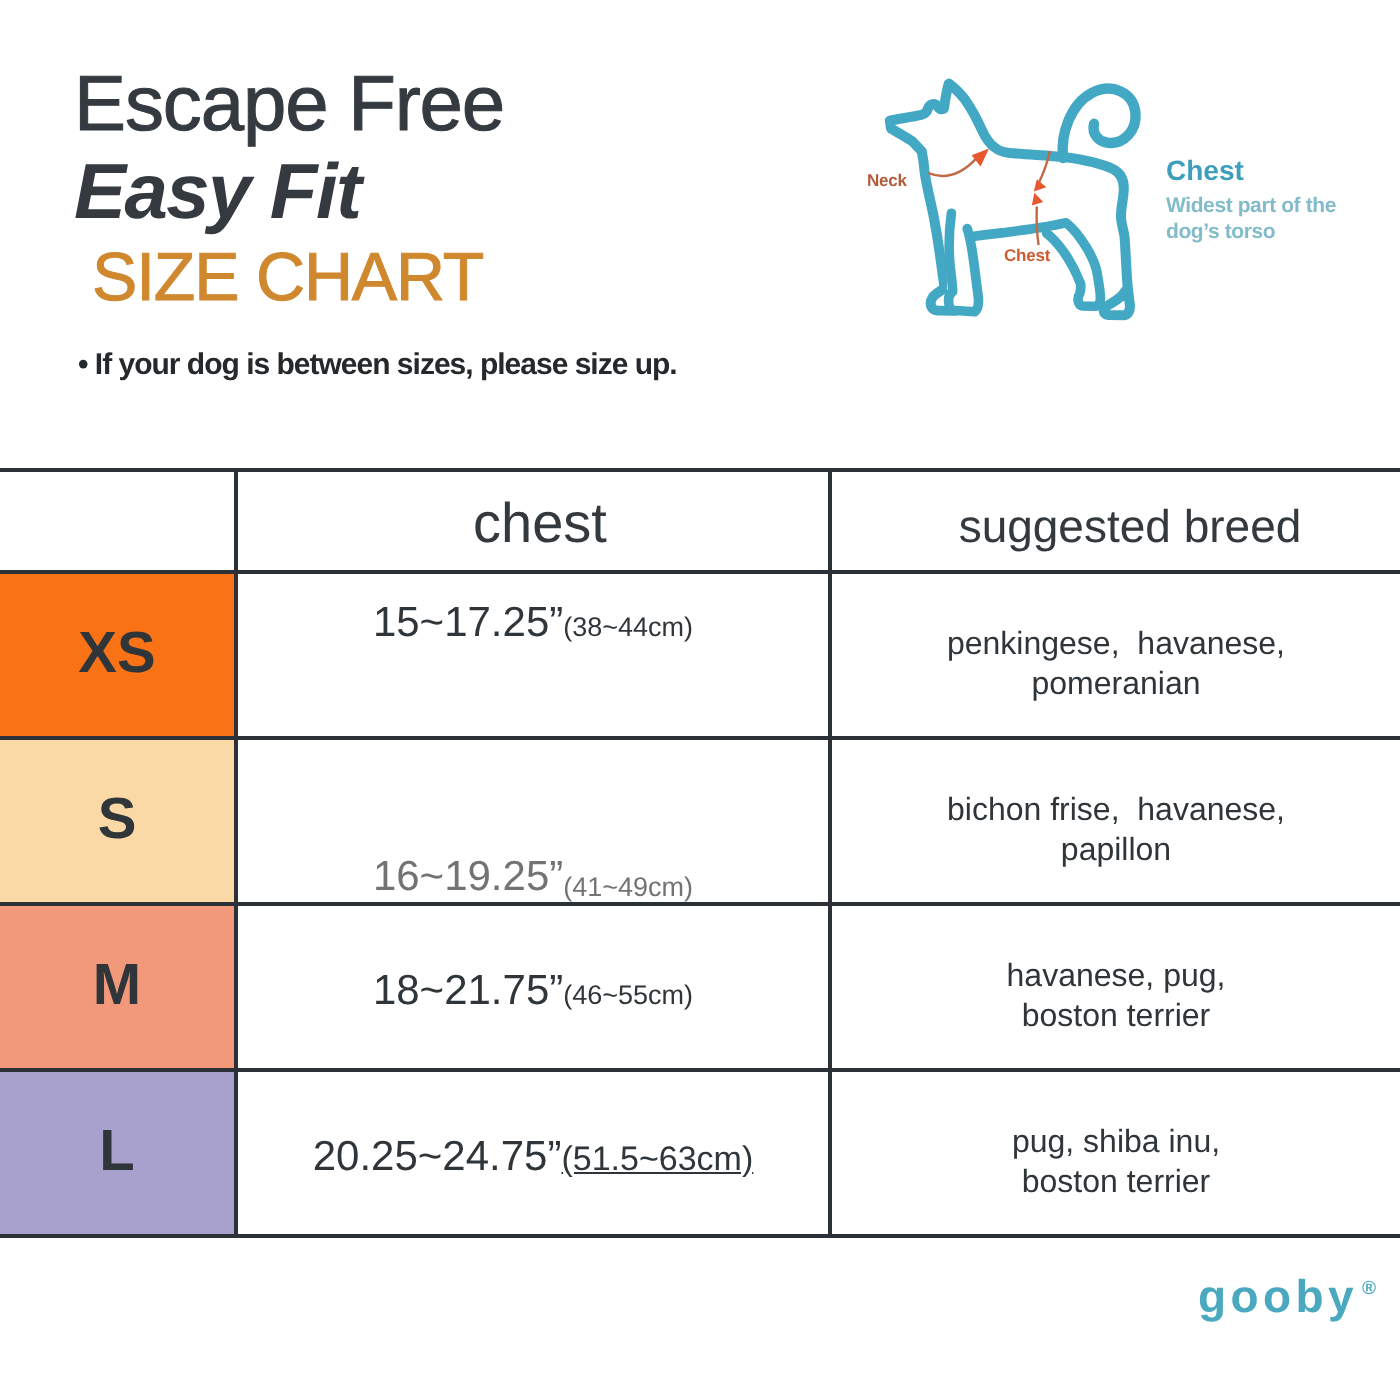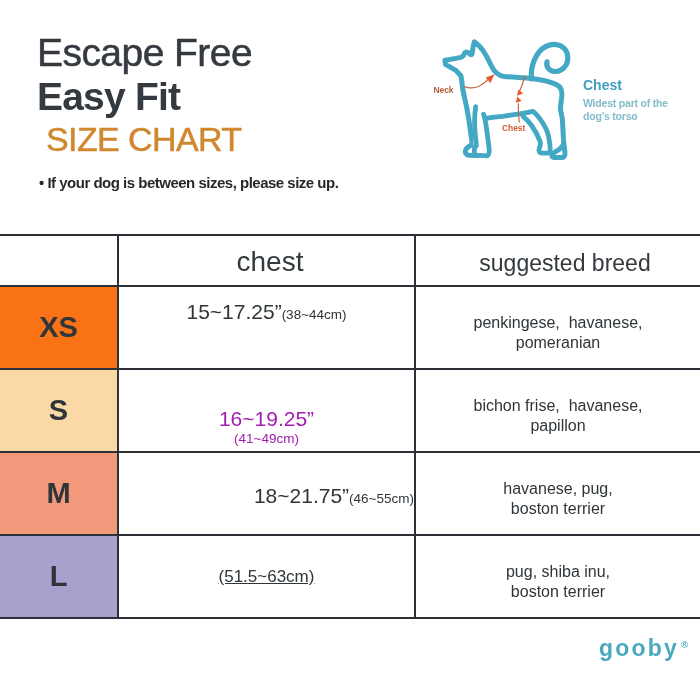--- a/index.html
+++ b/index.html
@@ -4,21 +4,21 @@
 <style>
   html,body{margin:0;padding:0;}
   body{width:700px;height:700px;background:#ffffff;font-family:"Liberation Sans",sans-serif;position:relative;overflow:hidden;}
   .abs{position:absolute;}
 </style>
 </head>
 <body>
 
 <div class="abs" style="left:37px;top:31px;font-size:39px;font-weight:500;color:#343a40;letter-spacing:-0.55px;-webkit-text-stroke:0.5px #343a40;">Escape Free</div>
 
-<div class="abs" style="left:37px;top:75px;font-size:39px;font-weight:700;color:#343a40;letter-spacing:-0.8px;">Easy Fit</div>
+<div class="abs" style="left:37px;top:75px;font-size:39px;font-weight:700;color:#343a40;letter-spacing:-0.8px;font-style:italic;">Easy Fit</div>
 
 <div class="abs" style="left:46px;top:120px;font-size:34px;font-weight:500;color:#d0882e;letter-spacing:-0.6px;-webkit-text-stroke:0.5px #d0882e;">SIZE CHART</div>
 
 <div class="abs" style="left:39px;top:174px;font-size:15px;font-weight:700;color:#26292c;letter-spacing:-0.5px;">• If your dog is between sizes, please size up.</div>
 
 <svg class="abs" style="left:432px;top:28px;" width="150" height="140" viewBox="0 0 150 140">
 
   <path d="M 99.5,51 C 98.2,38.5 103.6,23.8 114,18.4 C 124.2,13.2 134.6,18.4 135.7,28.2 C 136.7,37.2 129.8,44.4 122,43.4 C 116.9,42.7 113.9,38.7 115,33.9" fill="none" stroke="#42a8c4" stroke-width="5.2" stroke-linecap="round"></path>
 
   <path d="M 50.8,90.8 C 57,89.8 63,89 70,88.3 C 78,87.2 88,86 95,84.6 C 97.5,84.1 99.5,83.7 101,83.4 C 104.8,86.3 108.2,90.8 111.4,96 C 114.3,100.8 116.4,106 116.9,110.5 C 117.5,114 118.1,117.5 118.2,120.5 C 118.25,123 117.6,124.9 115.9,125.1 L 109.6,125 C 107.9,124.9 107.1,123.7 107,122 C 106.95,120.7 107.3,119.6 107.9,118.8 C 108.5,116.5 108.5,114.8 108.2,113.6 C 105.8,107.5 102.5,101.5 99.2,97 C 97.2,94.3 94.2,90.9 91.3,88.6" fill="none" stroke="#42a8c4" stroke-width="4.8" stroke-linecap="round" stroke-linejoin="round"></path>
@@ -58,39 +58,40 @@
 
   <div style="border-right:2px solid #2b3136;border-bottom:2px solid #2b3136;display:flex;align-items:baseline;justify-content:center;padding-top:13px;color:#2f3539;">
       <span style="font-size:21px;">15~17.25”</span>
       <span style="font-size:13.5px;">(38~44cm)</span>
     </div>
 
   <div style="border-bottom:2px solid #2b3136;display:flex;align-items:center;justify-content:center;text-align:center;font-size:16px;color:#2f3539;line-height:20px;padding-top:10px;">penkingese,&nbsp; havanese,<br>pomeranian</div>
 
   <div style="background:#fbd9a6;border-right:2px solid #2b3136;border-bottom:2px solid #2b3136;display:flex;align-items:center;justify-content:center;font-size:29px;font-weight:700;color:#2f3539;">S</div>
 
-  <div style="border-right:2px solid #2b3136;border-bottom:2px solid #2b3136;display:flex;align-items:center;justify-content:center;padding-top:31px;color:#a21caf;flex-direction:column;">
+  <div style="border-right:2px solid #2b3136;border-bottom:2px solid #2b3136;display:flex;align-items:flex-end;justify-content:center;padding-top:31px;color:#737373;">
       <span style="font-size:21px;">16~19.25”</span>
       <span style="font-size:13.5px;">(41~49cm)</span>
     </div>
 
   <div style="border-bottom:2px solid #2b3136;display:flex;align-items:center;justify-content:center;text-align:center;font-size:16px;color:#2f3539;line-height:20px;padding-top:10px;">bichon frise,&nbsp; havanese,<br>papillon</div>
 
   <div style="background:#f1997a;border-right:2px solid #2b3136;border-bottom:2px solid #2b3136;display:flex;align-items:center;justify-content:center;font-size:29px;font-weight:700;color:#2f3539;">M</div>
 
-  <div style="border-right:2px solid #2b3136;border-bottom:2px solid #2b3136;display:flex;align-items:baseline;justify-content:flex-end;padding-top:31px;color:#2f3539;">
+  <div style="border-right:2px solid #2b3136;border-bottom:2px solid #2b3136;display:flex;align-items:baseline;justify-content:center;padding-top:31px;color:#2f3539;">
       <span style="font-size:21px;">18~21.75”</span>
       <span style="font-size:13.5px;">(46~55cm)</span>
     </div>
 
   <div style="border-bottom:2px solid #2b3136;display:flex;align-items:center;justify-content:center;text-align:center;font-size:16px;color:#2f3539;line-height:20px;padding-top:10px;">havanese, pug,<br>boston terrier</div>
 
   <div style="background:#a8a1ce;border-right:2px solid #2b3136;border-bottom:2px solid #2b3136;display:flex;align-items:center;justify-content:center;font-size:29px;font-weight:700;color:#2f3539;">L</div>
 
   <div style="border-right:2px solid #2b3136;border-bottom:2px solid #2b3136;display:flex;align-items:baseline;justify-content:center;padding-top:31px;color:#2f3539;">
+      <span style="font-size:21px;">20.25~24.75”</span>
       <span style="font-size:17px;text-decoration:underline;">(51.5~63cm)</span>
     </div>
 
   <div style="border-bottom:2px solid #2b3136;display:flex;align-items:center;justify-content:center;text-align:center;font-size:16px;color:#2f3539;line-height:20px;padding-top:10px;">pug, shiba inu,<br>boston terrier</div>
 </div>
 
 <div class="abs" style="left:599px;top:635px;font-size:23px;font-weight:700;color:#4aa9bf;letter-spacing:2.2px;">gooby</div>
 
 <div class="abs" style="left:681px;top:639px;font-size:9.5px;font-weight:700;color:#4aa9bf;">®</div>
 

